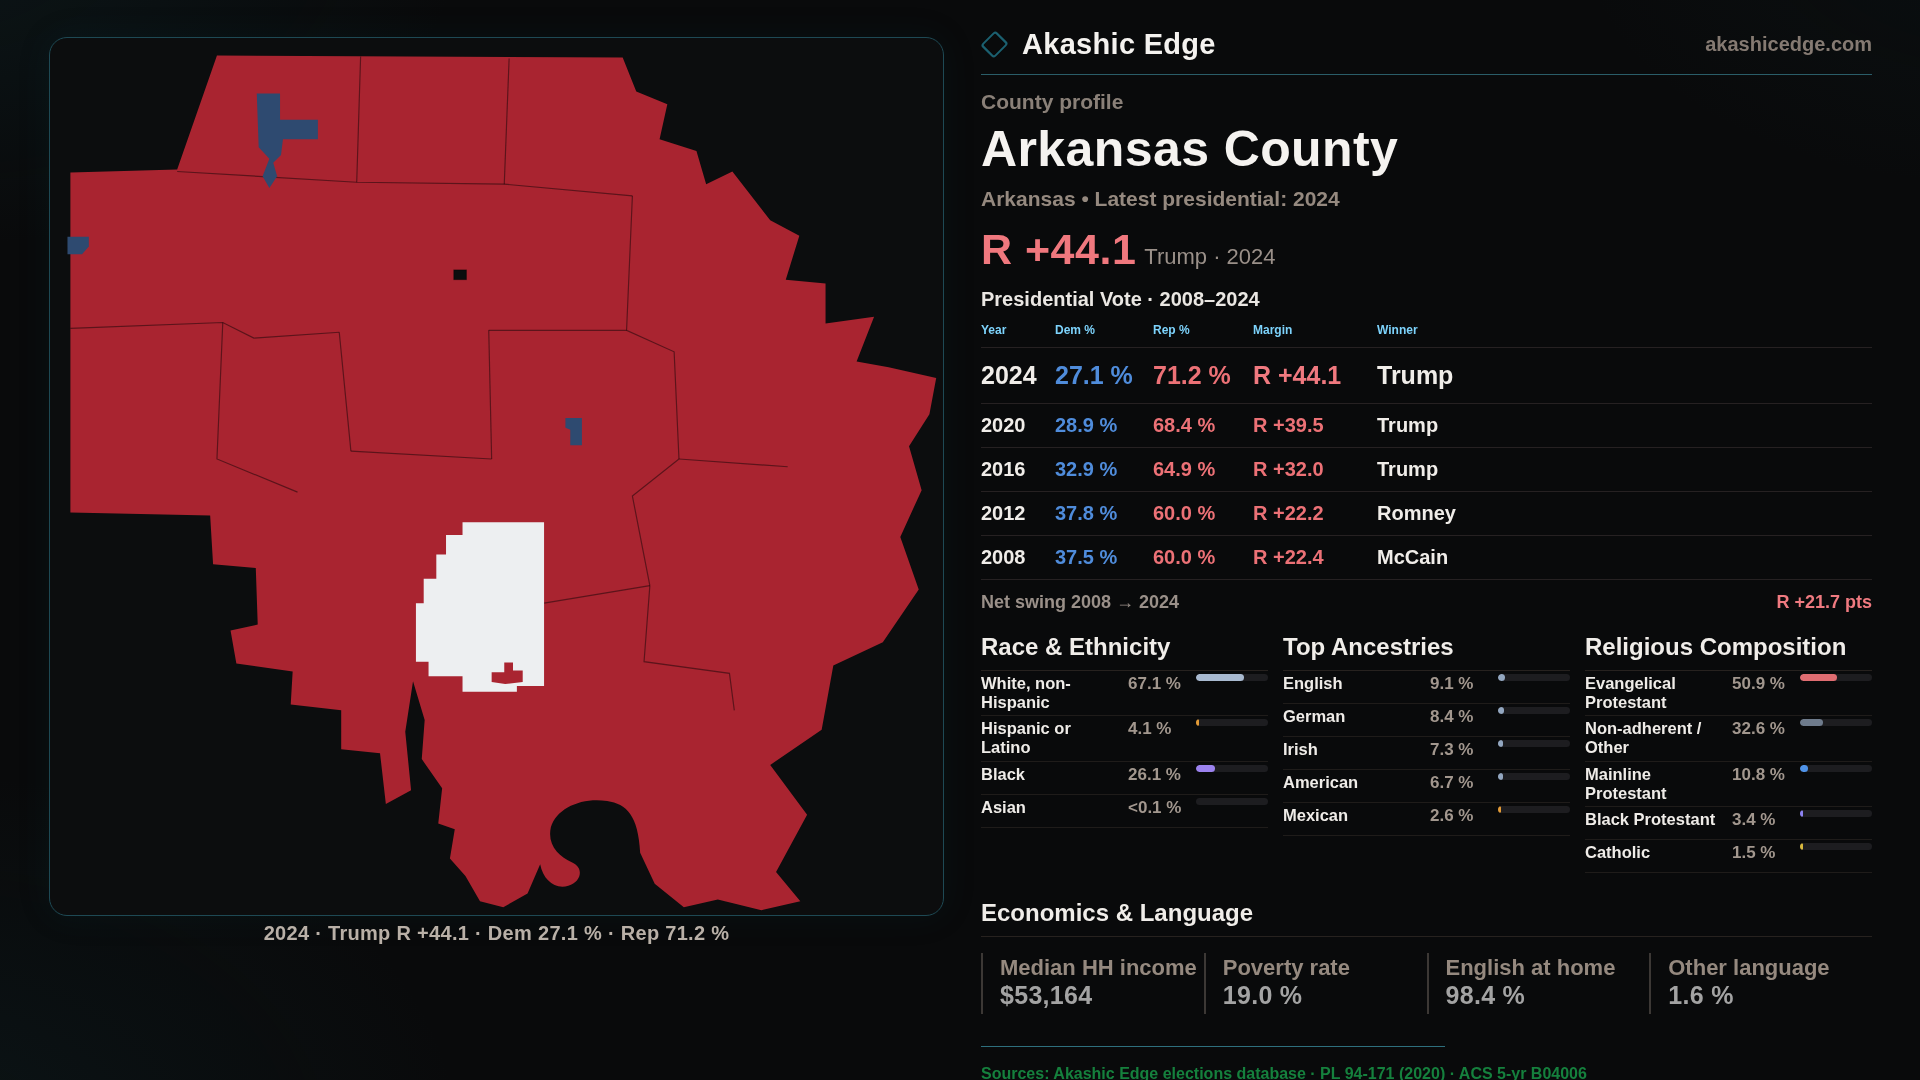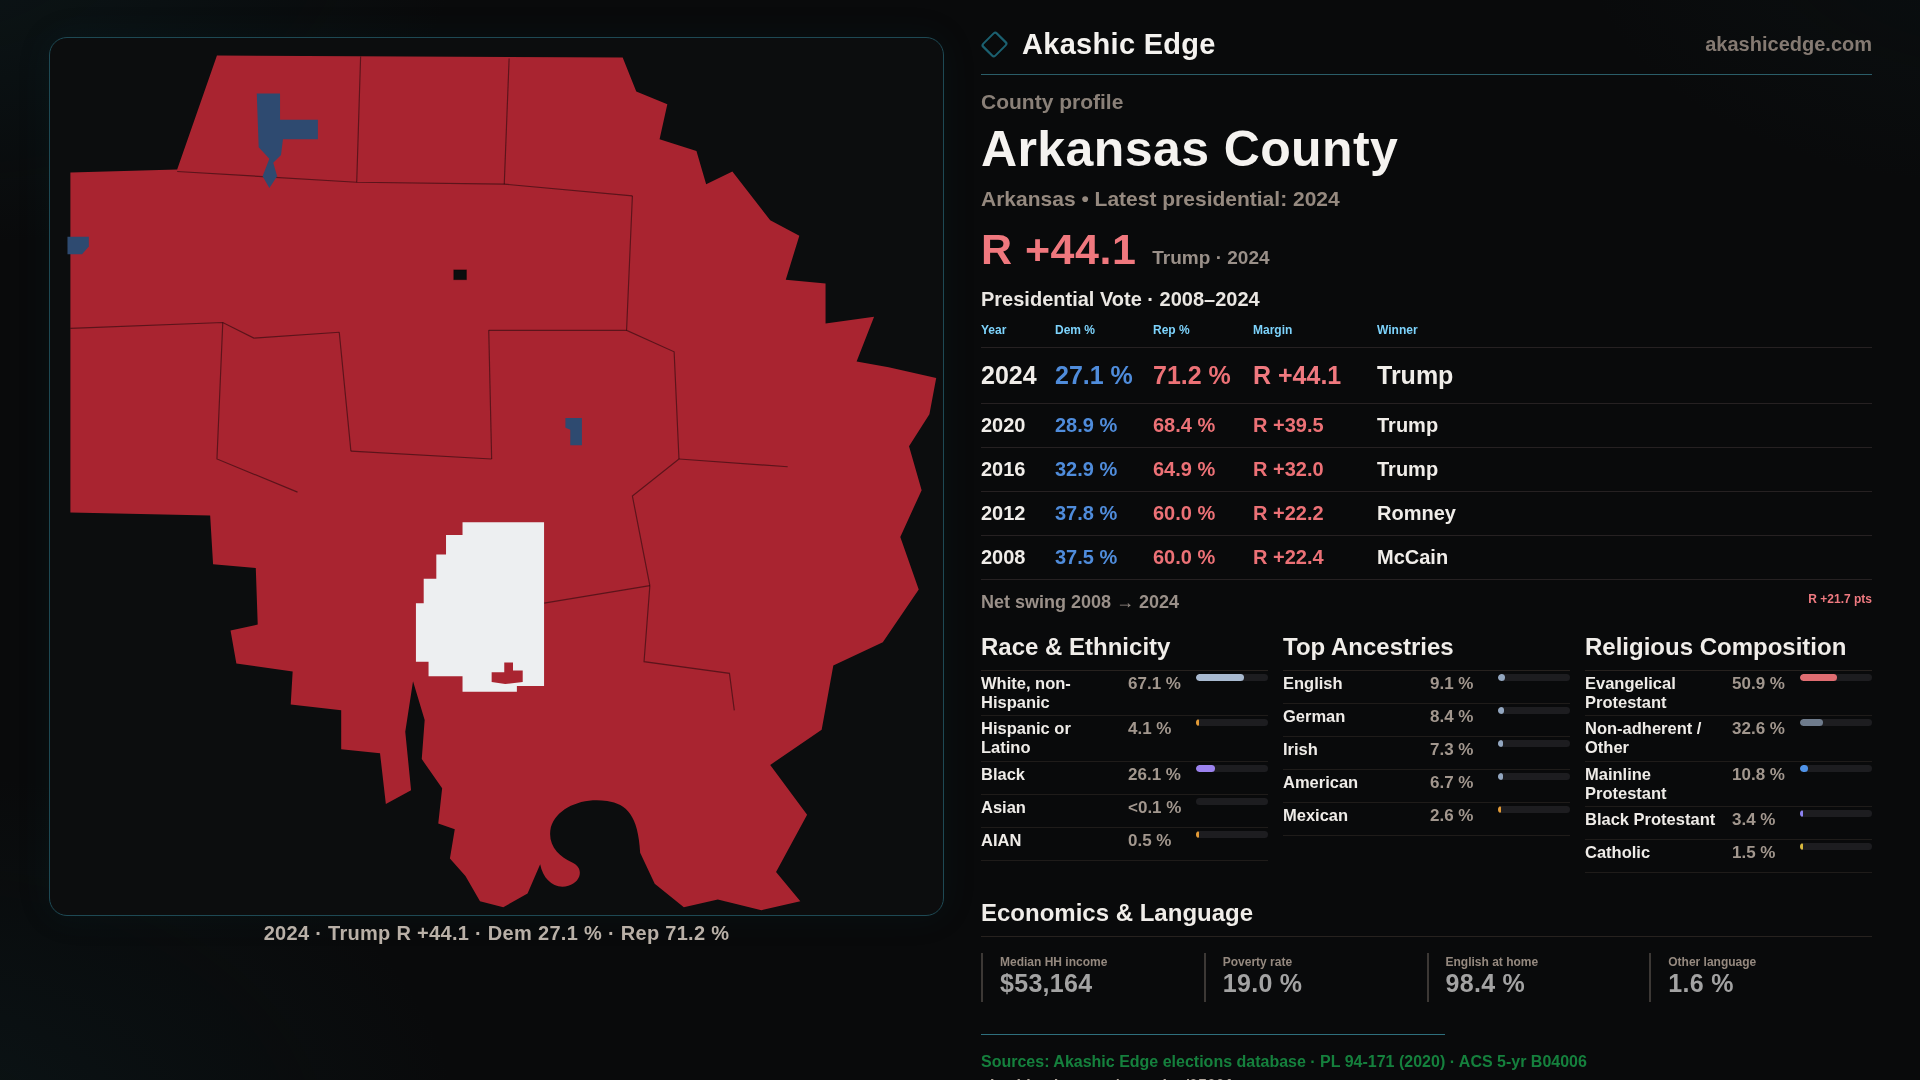--- a/index.html
+++ b/index.html
@@ -32,48 +32,48 @@
     transform:rotate(45deg) scale(1,1.12); margin:2px 18px 2px 4px; flex:none;
   }
   .brand{ font-size:29px; font-weight:700; color:#f4f2ef; letter-spacing:.3px; flex:1; }
   .domain{ font-size:20px; font-weight:700; color:#857a72; }
   .hdr-rule{ border-bottom:1px solid #2a5d68; margin-top:13px; }
   .eyebrow{ margin-top:15px; font-size:21px; font-weight:600; color:#8a8078; }
   .title{ margin-top:6px; font-size:50px; font-weight:700; color:#f5f3f0; letter-spacing:.4px; }
   .subtitle{ margin-top:9px; font-size:21px; font-weight:700; color:#95897f; }
   .margin-row{ margin-top:14px; display:flex; align-items:baseline; }
   .margin-big{ font-size:43px; font-weight:700; color:#f0787e; letter-spacing:.5px; }
-  .margin-cap{ font-size:19px; font-weight:700; color:#9a9089; margin-left:16px; }
+  .margin-cap{ font-size:22px; font-weight:400; color:#9a9089; margin-left:8px; }
   .tbl-title{ margin-top:14px; font-size:20px; font-weight:700; color:#eae7e3; }
   .vrow{ display:grid; grid-template-columns:74px 98px 100px 124px 1fr; align-items:center; }
   .vhead{ margin-top:12px; padding-bottom:10px; border-bottom:1px solid #262122;
           font-size:12px; font-weight:600; color:#7dd3fc; }
   .vrow.r-first{ padding:13px 0; font-size:25px; border-bottom:1px solid #262122; }
   .vrow.r{ padding:10px 0; font-size:20px; border-bottom:1px solid #262122; }
   .vrow .year,.vrow .winner{ font-weight:700; color:#f0ede9; }
   .vrow .dem{ font-weight:700; color:#4f8cdb; }
   .vrow .rep,.vrow .margin{ font-weight:700; color:#ec7176; }
   .vrow.r-first .margin{ color:#f0797f; }
   .netswing{ display:flex; justify-content:space-between; padding-top:12px; }
   .netswing .l{ font-size:18px; font-weight:600; color:#9a9089; }
-  .netswing .r{ font-size:12px; font-weight:700; color:#ef7a80; }
+  .netswing .r{ font-size:18px; font-weight:700; color:#ef7a80; }
   
   .demo{ margin-top:20px; display:grid; grid-template-columns:287px 287px 287px; gap:15px; }
   .sec-title{ font-size:24px; font-weight:700; color:#f0ede9; padding-bottom:9px; border-bottom:1px solid #27221f; }
   .srow{ display:flex; align-items:flex-start; min-height:33px; padding:3px 0; border-bottom:1px solid #1f1c1a; }
   .srow .lab{ flex:1; font-size:16.5px; font-weight:700; color:#efece8; line-height:1.16; padding-right:6px; }
   .srow .val{ width:68px; flex:none; font-size:17px; font-weight:600; color:#a2978e; }
   .track{ width:72px; height:7px; flex:none; border-radius:4px; background:#1d1d20; position:relative; overflow:hidden; }
   .fill{ position:absolute; left:0; top:0; height:100%; border-radius:4px; }
   
   .econ{ margin-top:26px; }
   .econ-rule{ border-bottom:1px solid #27221f; margin-top:9px; }
   .stats{ margin-top:16px; display:grid; grid-template-columns:1fr 1fr 1fr 1fr; }
   .stat{ border-left:2px solid #3c3835; padding:2px 0 4px 17px; }
-  .stat .sl{ font-size:12px; font-weight:600; color:#95897f; }
+  .stat .sl{ font-size:22px; font-weight:600; color:#95897f; }
   .stat .sv{ margin-top:0; font-size:25px; font-weight:700; color:#a3a3a3; letter-spacing:.3px; }
   
   .foot{ margin-top:32px; }
   .foot-rule{ width:464px; border-top:1px solid #2e6f7d; }
   .src{ margin-top:18px; font-size:16px; font-weight:700; color:#15803d; }
   .lnk{ margin-top:6px; font-size:16px; font-weight:700; color:#b3a89e; }
 </style>
 </head>
 <body>
 
@@ -215,27 +215,20 @@
             <span class="fill" style="width: 26.1%; background: rgb(155, 130, 238);"></span>
           </span>
       </div>
       <div class="srow">
         <span class="lab">Asian</span>
         <span class="val">&lt;0.1 %</span>
         <span class="track">
             <span class="fill" style="width: 0%; background: rgb(169, 186, 208);"></span>
           </span>
       </div>
-      <div class="srow">
-        <span class="lab">AIAN</span>
-        <span class="val">0.5 %</span>
-        <span class="track">
-            <span class="fill" style="width: 3.5%; background: rgb(226, 154, 54);"></span>
-          </span>
-      </div>
     </div>
 
     <div>
       <div class="sec-title">Top Ancestries</div>
       <div class="srow">
         <span class="lab">English</span>
         <span class="val">9.1 %</span>
         <span class="track">
             <span class="fill" style="width: 9.1%; background: rgb(147, 167, 192);"></span>
           </span>

